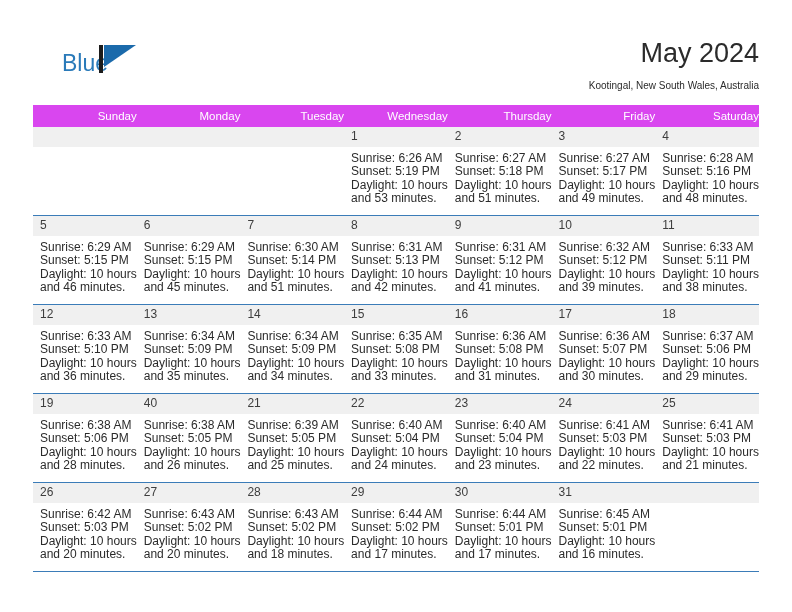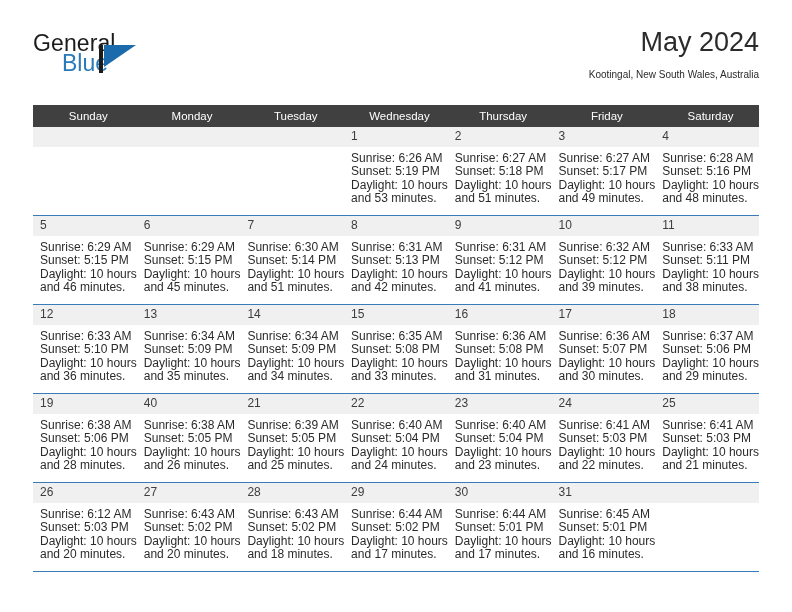--- a/index.html
+++ b/index.html
@@ -69,21 +69,21 @@
     top: 15px;
     width: 0;
     height: 0;
     border-left: 32px solid #1b6aab;
     border-bottom: 22px solid transparent;
   }
 
   .title-block {
     position: absolute;
     right: 0;
-    top: 0;
+    top: 11px;
     text-align: right;
   }
   .cal-title {
     font-size: 27px;
     color: #2b2b2b;
     line-height: 32px;
     white-space: nowrap;
   }
   .cal-subtitle {
     margin-top: 8px;
@@ -97,25 +97,25 @@
   .calendar {
     position: absolute;
     left: 33px;
     top: 105px;
     width: 726px;
     border-collapse: collapse;
     table-layout: fixed;
   }
 
   .calendar th {
-    background: #404040;
+    background: #d946ef;
     color: #ffffff;
     font-size: 11.5px;
     font-weight: normal;
-    text-align: center;
+    text-align: right;
     padding: 5px 0 5px 7px;
     height: 11px;
     box-sizing: border-box;
   }
 
   .calendar td {
     vertical-align: top;
     padding: 0;
     width: 103.71px;
     border-bottom: 1.4px solid #3b7cb8;
@@ -151,21 +151,20 @@
   }
 </style>
 </head>
 <body>
 
 <div class="page">
 
   <div class="masthead">
 
     <div class="logo">
-      <span class="logo-general">General</span>
       <span class="logo-blue">Blue</span>
       <span class="logo-bar"></span>
       <span class="logo-triangle"></span>
     </div>
 
     <div class="title-block">
       <div class="cal-title">May 2024</div>
       <div class="cal-subtitle">Kootingal, New South Wales, Australia</div>
     </div>
 
@@ -480,21 +479,21 @@
                 <div>and 21 minutes.</div>
               </div>
             </div>
           </td>
         </tr>
         <tr>
           <td>
             <div class="daycell">
               <div class="daynum">26</div>
               <div class="dayinfo">
-                <div>Sunrise: 6:12 AM</div>
+                <div>Sunrise: 6:42 AM</div>
                 <div>Sunset: 5:03 PM</div>
                 <div>Daylight: 10 hours</div>
                 <div>and 20 minutes.</div>
               </div>
             </div>
           </td>
           <td>
             <div class="daycell">
               <div class="daynum">27</div>
               <div class="dayinfo">

